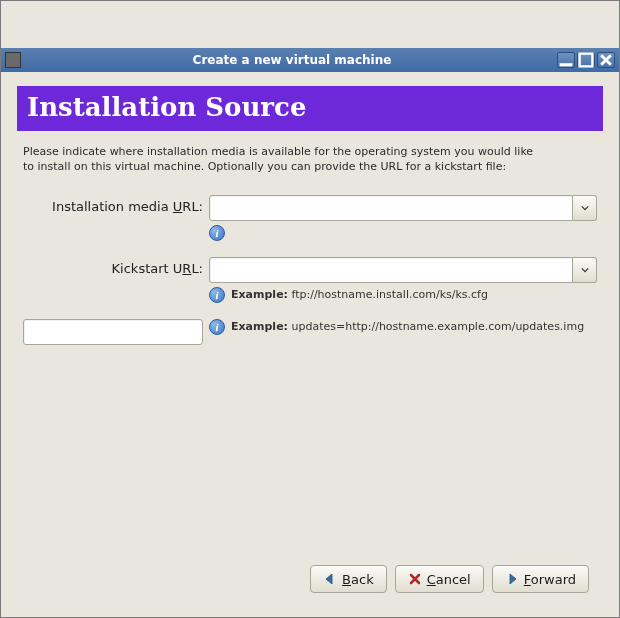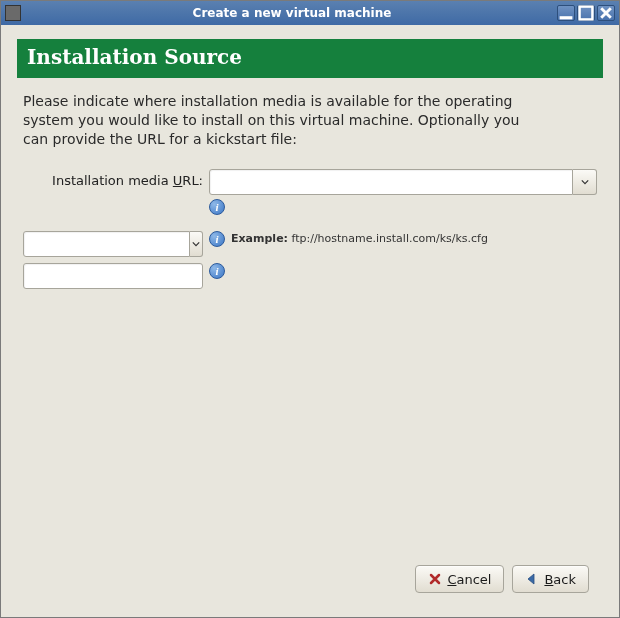--- a/index.html
+++ b/index.html
@@ -21,20 +21,21 @@
     }
     .titlebar {
       height: 24px;
       background: linear-gradient(to bottom, #5a80b0 0%, #3f6aa5 100%);
       display: flex;
       align-items: center;
       padding: 0 4px;
       color: #fff;
       font-weight: bold;
       font-size: 12px;
+      margin-top: 47px;
     }
     .titlebar .app-icon {
       width: 16px; height: 16px;
       background: #6a6a6a;
       border: 1px solid #333;
       margin-right: 6px;
     }
     .titlebar .title { flex: 1; text-align: center; }
     .titlebar .win-controls { display: flex; gap: 2px; }
     .win-btn {
@@ -48,30 +49,30 @@
       line-height: 1;
     }
     .content {
       flex: 1;
       padding: 14px 16px 10px 16px;
       display: flex;
       flex-direction: column;
       background: #e8e6dd;
     }
     .header-banner {
-      background: #15803d;
+      background: #6d28d9;
       color: #fff;
       font-family: Georgia, "DejaVu Serif", serif;
       font-weight: bold;
-      font-size: 20px;
+      font-size: 26px;
       padding: 6px 10px 9px 10px;
       margin-bottom: 14px;
     }
     .intro {
-      font-size: 14px;
+      font-size: 11px;
       color: #2a2a2a;
       line-height: 1.35;
       margin: 0 6px 20px 6px;
       max-width: 520px;
     }
     .form-grid {
       display: grid;
       grid-template-columns: 180px 1fr;
       column-gap: 6px;
       row-gap: 4px;
@@ -194,53 +195,63 @@
         <div class="combo-btn">
           <svg viewBox="0 0 10 6">
               <path d="M1 1 L5 5 L9 1" fill="none" stroke="#333" stroke-width="1.5"></path>
             </svg>
         </div>
       </div>
       <div class="hint-row">
         <div class="info-icon">i</div>
       </div>
 
+      <div class="form-label">
+        <span>Kickstart U</span><span class="underline-access">R</span><span>L:</span>
+      </div>
       <div class="combo">
         <input type="text" value="" style="">
         <div class="combo-btn">
           <svg viewBox="0 0 10 6">
               <path d="M1 1 L5 5 L9 1" fill="none" stroke="#333" stroke-width="1.5"></path>
             </svg>
         </div>
       </div>
       <div class="hint-row">
         <div class="info-icon">i</div>
         <span><b>Example:</b><span> ftp://hostname.install.com/ks/ks.cfg</span></span>
       </div>
 
       <div>
         <input type="text" class="text-input" value="" style="">
       </div>
       <div class="hint-row">
         <div class="info-icon">i</div>
+        <span><b>Example:</b><span> updates=http://hostname.example.com/updates.img</span></span>
       </div>
 
     </div>
 
     <div class="spacer"></div>
 
     <div class="button-bar">
       <div class="btn">
         <svg viewBox="0 0 14 14">
-            <path d="M3 3 L11 11 M11 3 L3 11" stroke="#b12a2a" stroke-width="2.5" stroke-linecap="round"></path>
-          </svg>
-        <span><span class="underline-access">C</span><span>ancel</span></span>
+            <path d="M9 2 L3 7 L9 12 Z" fill="#3a6aa6" stroke="#2a4f82" stroke-width="0.8"></path>
+          </svg>
+        <span><span class="underline-access">B</span><span>ack</span></span>
       </div>
       <div class="btn">
         <svg viewBox="0 0 14 14">
-            <path d="M9 2 L3 7 L9 12 Z" fill="#3a6aa6" stroke="#2a4f82" stroke-width="0.8"></path>
-          </svg>
-        <span><span class="underline-access">B</span><span>ack</span></span>
+            <path d="M3 3 L11 11 M11 3 L3 11" stroke="#b12a2a" stroke-width="2.5" stroke-linecap="round"></path>
+          </svg>
+        <span><span class="underline-access">C</span><span>ancel</span></span>
+      </div>
+      <div class="btn">
+        <svg viewBox="0 0 14 14">
+            <path d="M5 2 L11 7 L5 12 Z" fill="#3a6aa6" stroke="#2a4f82" stroke-width="0.8"></path>
+          </svg>
+        <span><span class="underline-access">F</span><span>orward</span></span>
       </div>
     </div>
 
   </div>
 </div>
 
 </body></html>

